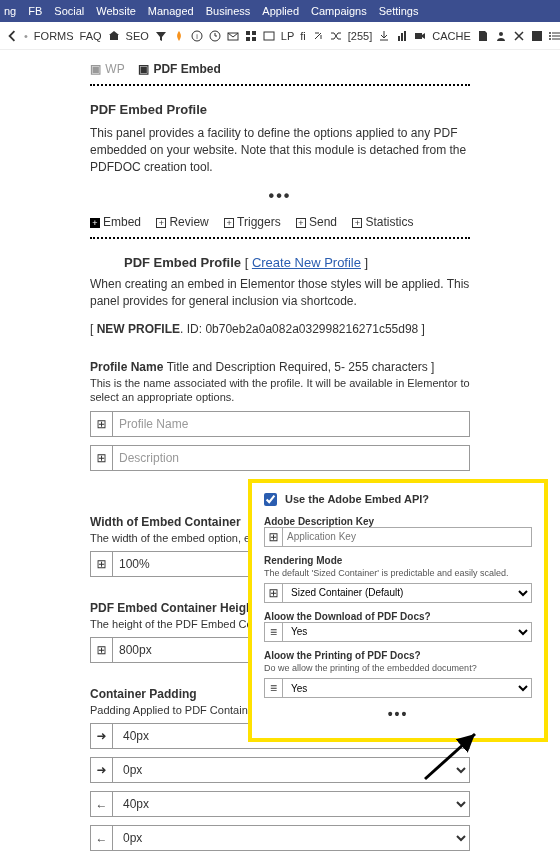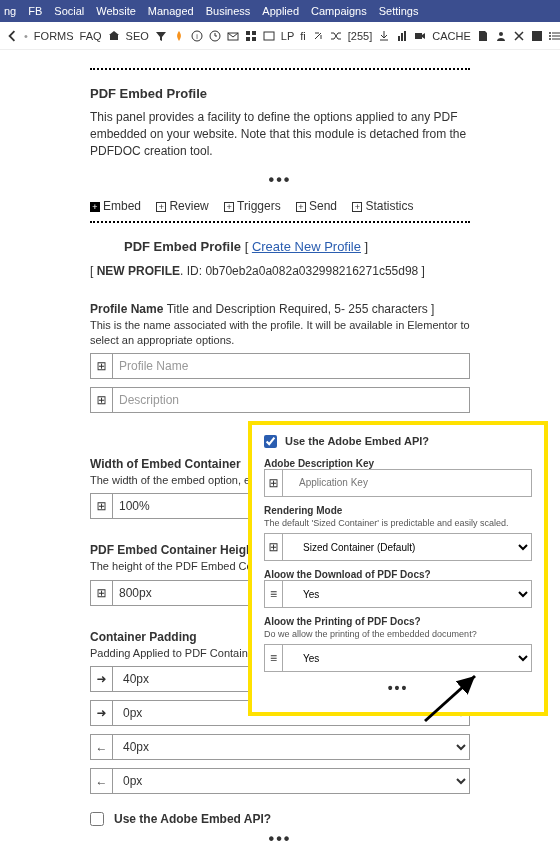--- a/index.html
+++ b/index.html
@@ -56,21 +56,21 @@
   
   .overlay-wrap { position: relative; }
   .overlay { position: absolute; top: 0; right: -78px; width: 300px; background:#fff; border:4px solid #ffe100; padding:10px 12px 16px 12px; font-size:10px; z-index:5; }
   .overlay .ov-check-row { display:flex; align-items:center; gap:8px; margin-bottom:10px; }
   .overlay .ov-check-row input { accent-color:#2a5db0; }
   .overlay .ov-check-row .lbl { font-weight:bold; font-size:11px; }
   .overlay .ov-field-label { font-weight:bold; font-size:10px; margin-top:8px; }
   .overlay .ov-help { font-size:9px; color:#555; line-height:1.25; margin:2px 0 4px 0; }
   .overlay .ov-input-row { display:flex; align-items:stretch; margin-bottom:2px; }
   .overlay .ov-input-row .pre { width:18px; border:1px solid #aaa; border-right:none; display:flex; align-items:center; justify-content:center; font-size:10px; }
-  .overlay .ov-input-row input, .overlay .ov-input-row select { flex:1; border:1px solid #aaa; padding:2px 16px; font-size:10px; height:28px; background:#fff; }
+  .overlay .ov-input-row input, .overlay .ov-input-row select { flex:1; border:1px solid #aaa; padding:2px 4px; font-size:10px; height:20px; background:#fff; }
   .overlay .ov-ellipsis { text-align:center; font-size:14px; letter-spacing:2px; margin-top:8px; font-weight:bold; }
 
   .arrow { position:absolute; top:240px; right:-20px; z-index:6; }
   .arrow svg { width:70px; height:70px; }
 
   .api-row { margin-top: 18px; display:flex; align-items:center; gap:10px; font-size:12px; }
   .api-row input { width:14px; height:14px; }
   .api-row .lbl { font-weight:bold; }
 
   .pre-plus::before { content:"⊞"; font-size:12px; }
@@ -206,39 +206,44 @@
         <circle cx="1" cy="3" r="1" fill="#333"></circle>
         <circle cx="1" cy="6" r="1" fill="#333"></circle>
         <circle cx="1" cy="9" r="1" fill="#333"></circle>
       </svg>
     </span>
 
 </div>
 
 <div class="content">
 
+  <div class="bc-line">
+    <span class="bc-wp"><span class="plus">▣</span><span>WP</span></span>
+    <span class="bc-pdf"><span class="plus">▣</span><span>PDF Embed</span></span>
+  </div>
   <hr class="dots">
 
   <h3 class="section-title">PDF Embed Profile</h3>
   <p class="desc">This panel provides a facility to define the options applied to any PDF embedded on your website. Note that this module is detached from the PDFDOC creation tool.</p>
   <div class="center-ellipsis">•••</div>
 
   <div class="tabrow">
     <span class="tab active"><span class="box">+</span><span>Embed</span></span>
     <span class="tab"><span class="box">+</span><span>Review</span></span>
     <span class="tab"><span class="box">+</span><span>Triggers</span></span>
     <span class="tab"><span class="box">+</span><span>Send</span></span>
     <span class="tab"><span class="box">+</span><span>Statistics</span></span>
   </div>
   <hr class="dots">
 
   <div class="subhead">
     <span>PDF Embed Profile</span>
     <span style="font-weight:normal">[ </span><span class="link">Create New Profile</span><span style="font-weight:normal"> ]</span>
   </div>
+  <p class="desc">When creating an embed in Elementor those styles will be applied. This panel provides for general inclusion via shortcode.</p>
 
   <div class="bracket-line">
     [ <span class="np">NEW PROFILE</span>. <span>ID:</span> <span>0b70eb2a0a082a032998216271c55d98</span> ]
   </div>
 
   <div class="field-label">
     <span>Profile Name</span> <span class="thin">Title and Description Required, 5- 255 characters ]</span>
   </div>
   <div class="field-help">This is the name associated with the profile. It will be available in Elementor to select an appropriate options.</div>
   <div class="input-row">

